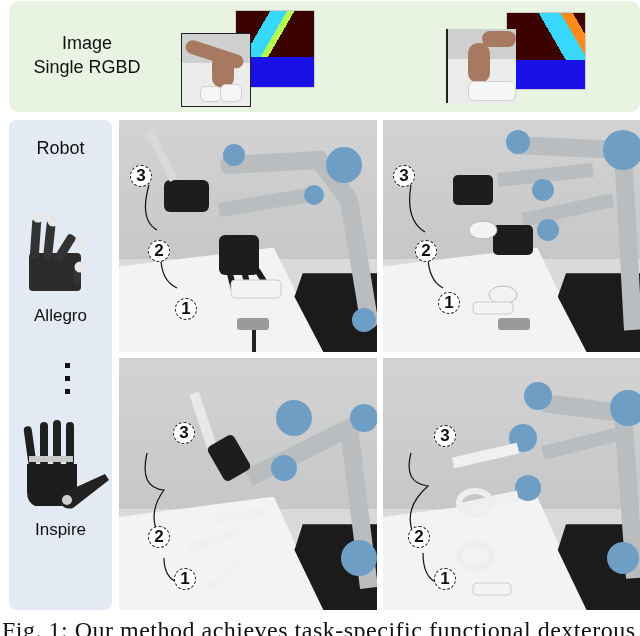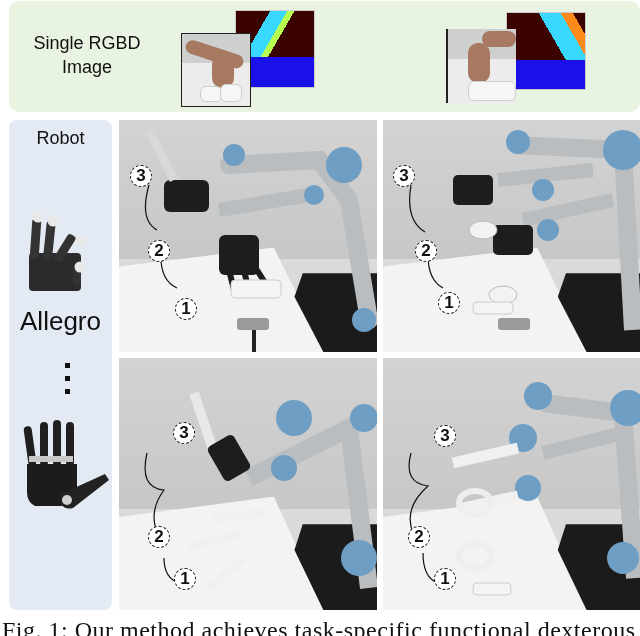--- a/index.html
+++ b/index.html
@@ -33,26 +33,26 @@
   .rgbd .rgb .obj {
     position: absolute; background: #f6f6f6; border: 1px solid #cfcfcf; border-radius: 6px;
   }
 
   
   .sidebar {
     position: absolute; left: 9px; top: 120px; width: 103px; height: 490px;
     background: #e3eaf3; border-radius: 8px;
   }
   .sb-title {
-    position: absolute; left: 0; top: 6px; width: 103px; text-align: center;
+    position: absolute; left: 0; top: 16px; width: 103px; text-align: center;
     font-size: 18px; line-height: 24px; color: #111;
   }
   .hand-label {
     position: absolute; left: 0; width: 103px; text-align: center;
-    font-size: 26px; color: #111;
+    font-size: 17px; color: #111;
   }
   .dots {
     position: absolute; left: 56px; width: 5px;
   }
   .dots span { display: block; width: 5px; height: 5px; background: #111; margin-bottom: 8px; }
 
   .hand-icon { position: absolute; }
 
   
   .photo {
@@ -79,22 +79,22 @@
   .caption {
     position: absolute; left: 2px; top: 617px; font-family: "Liberation Serif", serif;
     font-size: 24px; color: #111; white-space: nowrap; letter-spacing: 0.5px;
   }
 </style>
 </head>
 <body>
 
 <div class="top-panel">
   <div class="top-title">
+    <div>Image</div>
     <div>Single RGBD</div>
-    <div>Image</div>
   </div>
 
   <div class="rgbd" style="left:172px; top:9px;">
     <div class="depth" style="left:54px; top:0;"></div>
     <div class="rgb" style="left:0; top:23px;">
       <div class="arm" style="left:4px; top:4px; width:60px; height:14px; transform:rotate(18deg); transform-origin:left;"></div>
       <div class="arm" style="left:30px; top:20px; width:22px; height:34px; border-radius:10px;"></div>
       <div class="obj" style="left:18px; top:52px; width:22px; height:16px;"></div>
       <div class="obj" style="left:38px; top:50px; width:22px; height:18px;"></div>
     </div>
@@ -139,20 +139,21 @@
   <svg class="hand-icon" style="left:12px; top:300px;" width="90" height="96" viewBox="0 0 90 96">
     <rect x="5" y="6" width="8" height="40" rx="4" fill="#1f1f1f" transform="rotate(-8 9 26)"></rect>
     <rect x="19" y="2" width="8" height="44" rx="4" fill="#1f1f1f"></rect>
     <rect x="32" y="0" width="8" height="46" rx="4" fill="#1f1f1f"></rect>
     <rect x="45" y="2" width="8" height="44" rx="4" fill="#1f1f1f"></rect>
     <rect x="8" y="36" width="44" height="6" fill="#c8c8c8"></rect>
     <path d="M6 44 L56 44 L56 74 Q52 84 40 86 L14 86 Q6 82 6 72 Z" fill="#1c1c1c"></path>
     <path d="M40 74 L84 54 L88 60 L52 88 Q44 90 40 84 Z" fill="#222"></path>
     <circle cx="46" cy="80" r="5" fill="#d0d0d0"></circle>
   </svg>
+  <div class="hand-label" style="top:400px;">Inspire</div>
 </div>
 
 <div class="photo" style="left:119px; top:120px; width:258px; height:232px;">
   <div class="wall"></div>
     <div class="table"></div>
     <div class="base"></div>
   <svg width="258" height="232">
     <path d="M110 45 L200 40 L230 80 L250 200" stroke="#b9bdc0" stroke-width="18" fill="none" stroke-linecap="round"></path>
     <path d="M100 90 L190 75" stroke="#b9bdc0" stroke-width="14" fill="none"></path>
     <circle cx="115" cy="35" r="11" fill="#6f9ec4"></circle>

